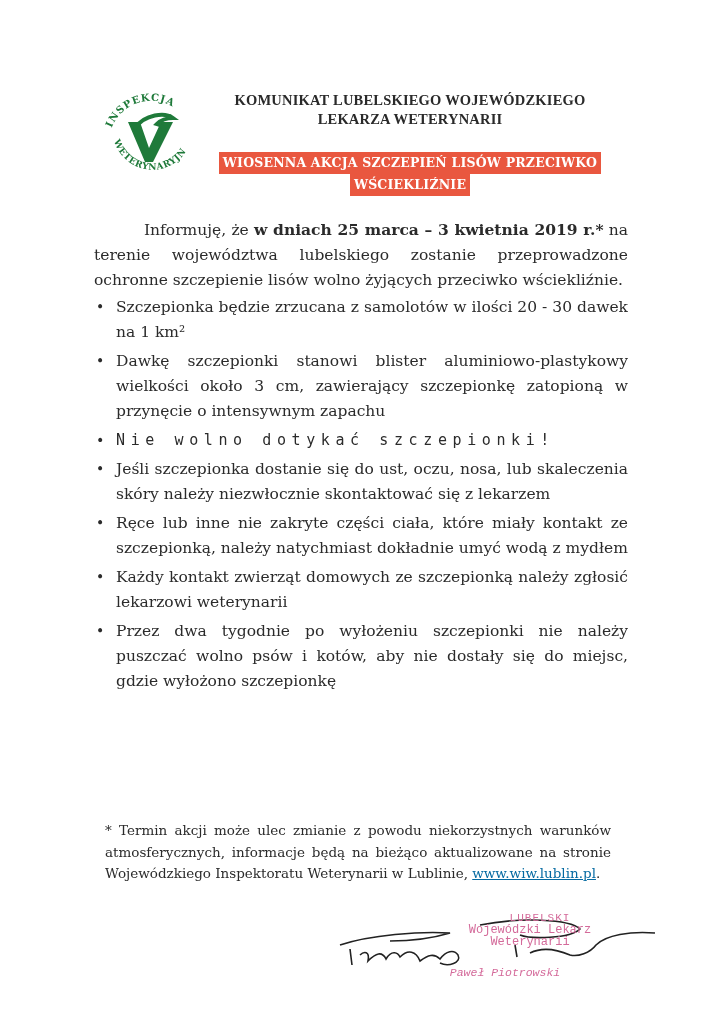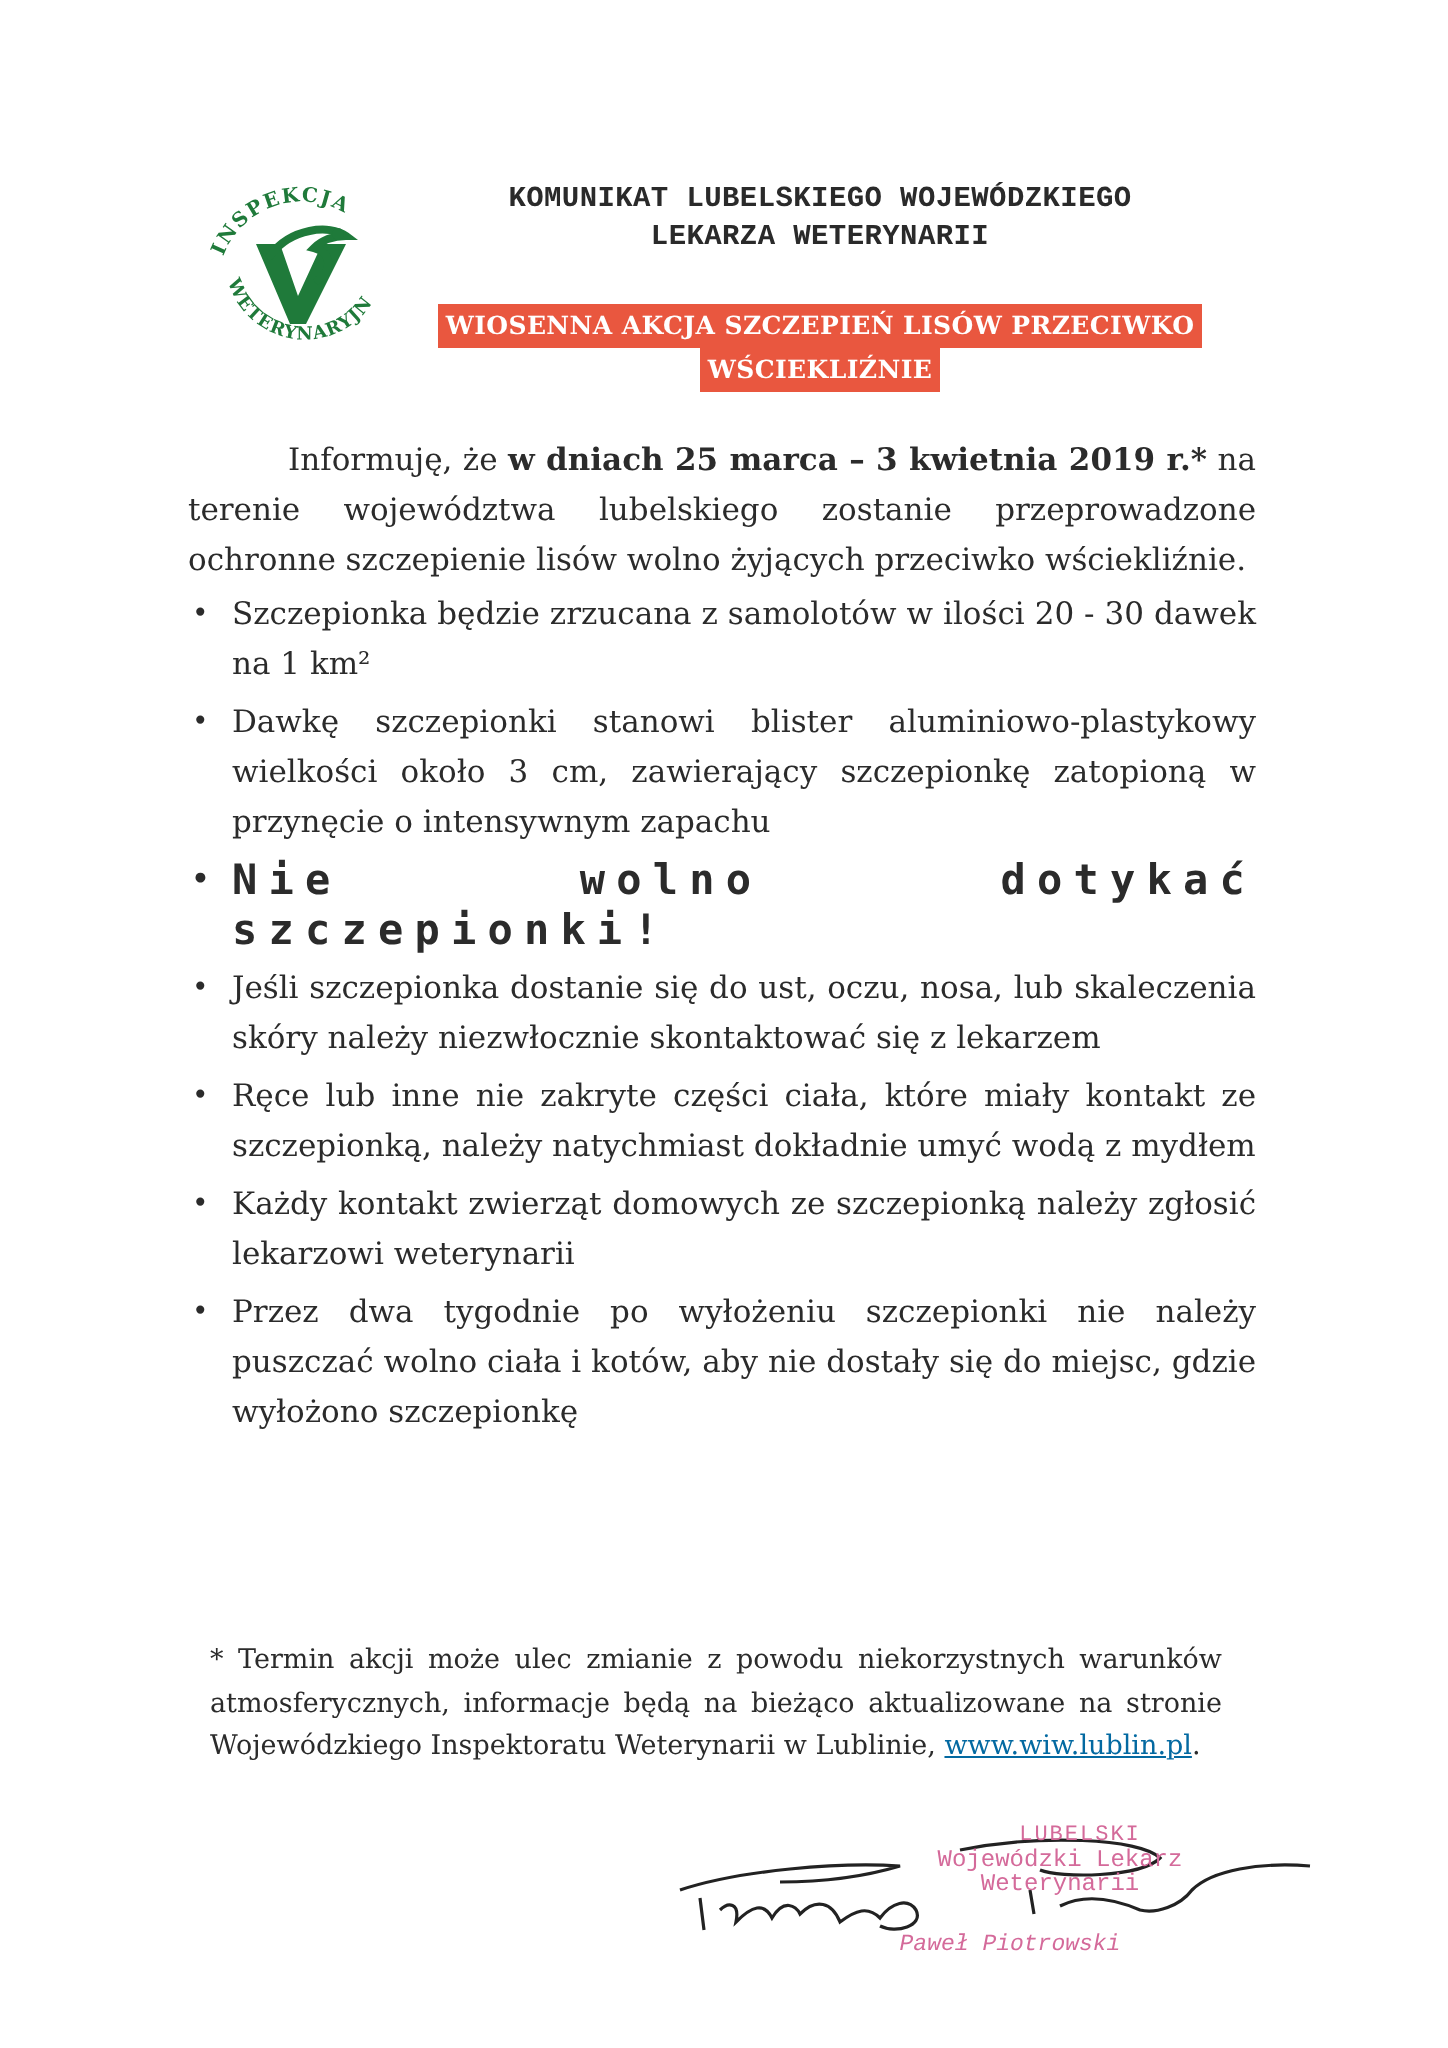--- a/index.html
+++ b/index.html
@@ -3,36 +3,36 @@
   <meta charset="utf-8">
   <style>
     html, body { margin: 0; padding: 0; }
     body {
       width: 724px; height: 1024px; background: #ffffff; position: relative; overflow: hidden;
       font-family: "DejaVu Serif", "Liberation Serif", serif; color: #2b2b2b;
     }
     .logo { position: absolute; left: 95px; top: 84px; width: 110px; height: 100px; }
     .header { position: absolute; left: 200px; top: 91px; width: 420px; text-align: center; }
     .header .t1, .header .t2 {
-      font-family: Liberation Mono, monospace; font-weight: bold; font-size: 14.5px; letter-spacing: 0.2px; color: #2a2a2a;
+      font-family: Liberation Serif, serif; font-weight: bold; font-size: 14.5px; letter-spacing: 0.2px; color: #2a2a2a;
       line-height: 19px;
     }
     .banner { position: absolute; left: 200px; top: 152px; width: 420px; text-align: center; }
     .banner .b1, .banner .b2 {
       display: inline-block; background: #e9573f; color: #ffffff; font-weight: bold; font-size: 12.5px;
       padding: 1px 4px; line-height: 20px; letter-spacing: 0.2px; font-family: "DejaVu Serif", serif;
     }
     .banner .b1 { margin-bottom: 0; }
     .content { position: absolute; left: 94px; top: 217px; width: 534px; font-size: 15.5px; line-height: 25px; }
     .intro { text-align: justify; text-indent: 50px; margin: 0; }
     .intro b { font-weight: bold; }
     ul.items { list-style: none; margin: 2px 0 0 0; padding: 0 0 0 22px; }
     ul.items li { position: relative; text-align: justify; margin-bottom: 4px; line-height: 25px; }
     ul.items li::before { content: "•"; position: absolute; left: -20px; top: 0; font-size: 14px; }
-    ul.items li.warn { font-family: "DejaVu Sans Mono", monospace; font-weight: bold; letter-spacing: 5.6px; font-size: 21px; }
+    ul.items li.warn { font-family: "DejaVu Sans Mono", monospace; font-weight: normal; letter-spacing: 5.6px; font-size: 15px; }
     .footnote { position: absolute; left: 105px; top: 820px; width: 506px; font-size: 13.5px; line-height: 21.5px; text-align: justify; color: #2b2b2b; }
     .footnote a { color: #0369a1; text-decoration: underline; }
     .stamp { position: absolute; left: 420px; top: 912px; width: 200px; text-align: center; color: #d46a9a; font-family: Liberation Mono, monospace; }
     .stamp .s1 { font-size: 11px; letter-spacing: 1px; line-height: 12px; margin-left: 40px; }
     .stamp .s2 { font-size: 12px; line-height: 12px; margin-left: 20px; }
     .stamp .s3 { font-size: 11.5px; font-style: italic; line-height: 14px; margin-top: 18px; margin-left: -30px; }
     .signature { position: absolute; left: 330px; top: 905px; width: 330px; height: 70px; }
   </style>
 </head>
 <body>
@@ -67,21 +67,21 @@
 
 <div class="content">
   <p class="intro"><span>Informuję, że </span><b>w dniach 25 marca – 3 kwietnia 2019 r.*</b><span> na terenie województwa lubelskiego zostanie przeprowadzone ochronne szczepienie lisów wolno żyjących przeciwko wściekliźnie.</span></p>
   <ul class="items">
     <li>Szczepionka będzie zrzucana z samolotów w ilości 20 - 30 dawek na 1 km²</li>
     <li>Dawkę szczepionki stanowi blister aluminiowo-plastykowy wielkości około 3 cm, zawierający szczepionkę zatopioną w przynęcie o intensywnym zapachu</li>
     <li class="warn">Nie wolno dotykać szczepionki!</li>
     <li>Jeśli szczepionka dostanie się do ust, oczu, nosa, lub skaleczenia skóry należy niezwłocznie skontaktować się z lekarzem</li>
     <li>Ręce lub inne nie zakryte części ciała, które miały kontakt ze szczepionką, należy natychmiast dokładnie umyć wodą z mydłem</li>
     <li>Każdy kontakt zwierząt domowych ze szczepionką należy zgłosić lekarzowi weterynarii</li>
-    <li>Przez dwa tygodnie po wyłożeniu szczepionki nie należy puszczać wolno ciała i kotów, aby nie dostały się do miejsc, gdzie wyłożono szczepionkę</li>
+    <li>Przez dwa tygodnie po wyłożeniu szczepionki nie należy puszczać wolno psów i kotów, aby nie dostały się do miejsc, gdzie wyłożono szczepionkę</li>
   </ul>
 </div>
 
 <div class="footnote"><span>* Termin akcji może ulec zmianie z powodu niekorzystnych warunków atmosferycznych, informacje będą na bieżąco aktualizowane na stronie Wojewódzkiego Inspektoratu Weterynarii w Lublinie, </span><a>www.wiw.lublin.pl</a><span>.</span></div>
 
 <svg class="signature" viewBox="0 0 330 70">
   <path d="M 10 40 C 40 30, 90 26, 120 28 C 100 34, 80 36, 60 36" fill="none" stroke="#222" stroke-width="1.6"></path>
   <path d="M 20 44 L 22 60 M 30 50 C 34 46, 40 46, 38 56 C 46 48, 52 46, 56 54 C 62 44, 68 48, 70 52 C 78 44, 86 46, 90 56 C 98 50, 104 48, 110 54 C 116 46, 124 44, 128 50 C 132 58, 118 62, 110 58" fill="none" stroke="#222" stroke-width="1.6"></path>
   <path d="M 150 20 C 190 12, 240 14, 250 24 C 240 34, 200 34, 190 30" fill="none" stroke="#222" stroke-width="1.6"></path>
   <path d="M 185 40 L 187 52 M 200 48 C 212 42, 226 44, 240 50 C 248 52, 260 48, 266 40 C 276 30, 300 26, 325 28" fill="none" stroke="#222" stroke-width="1.6"></path>

